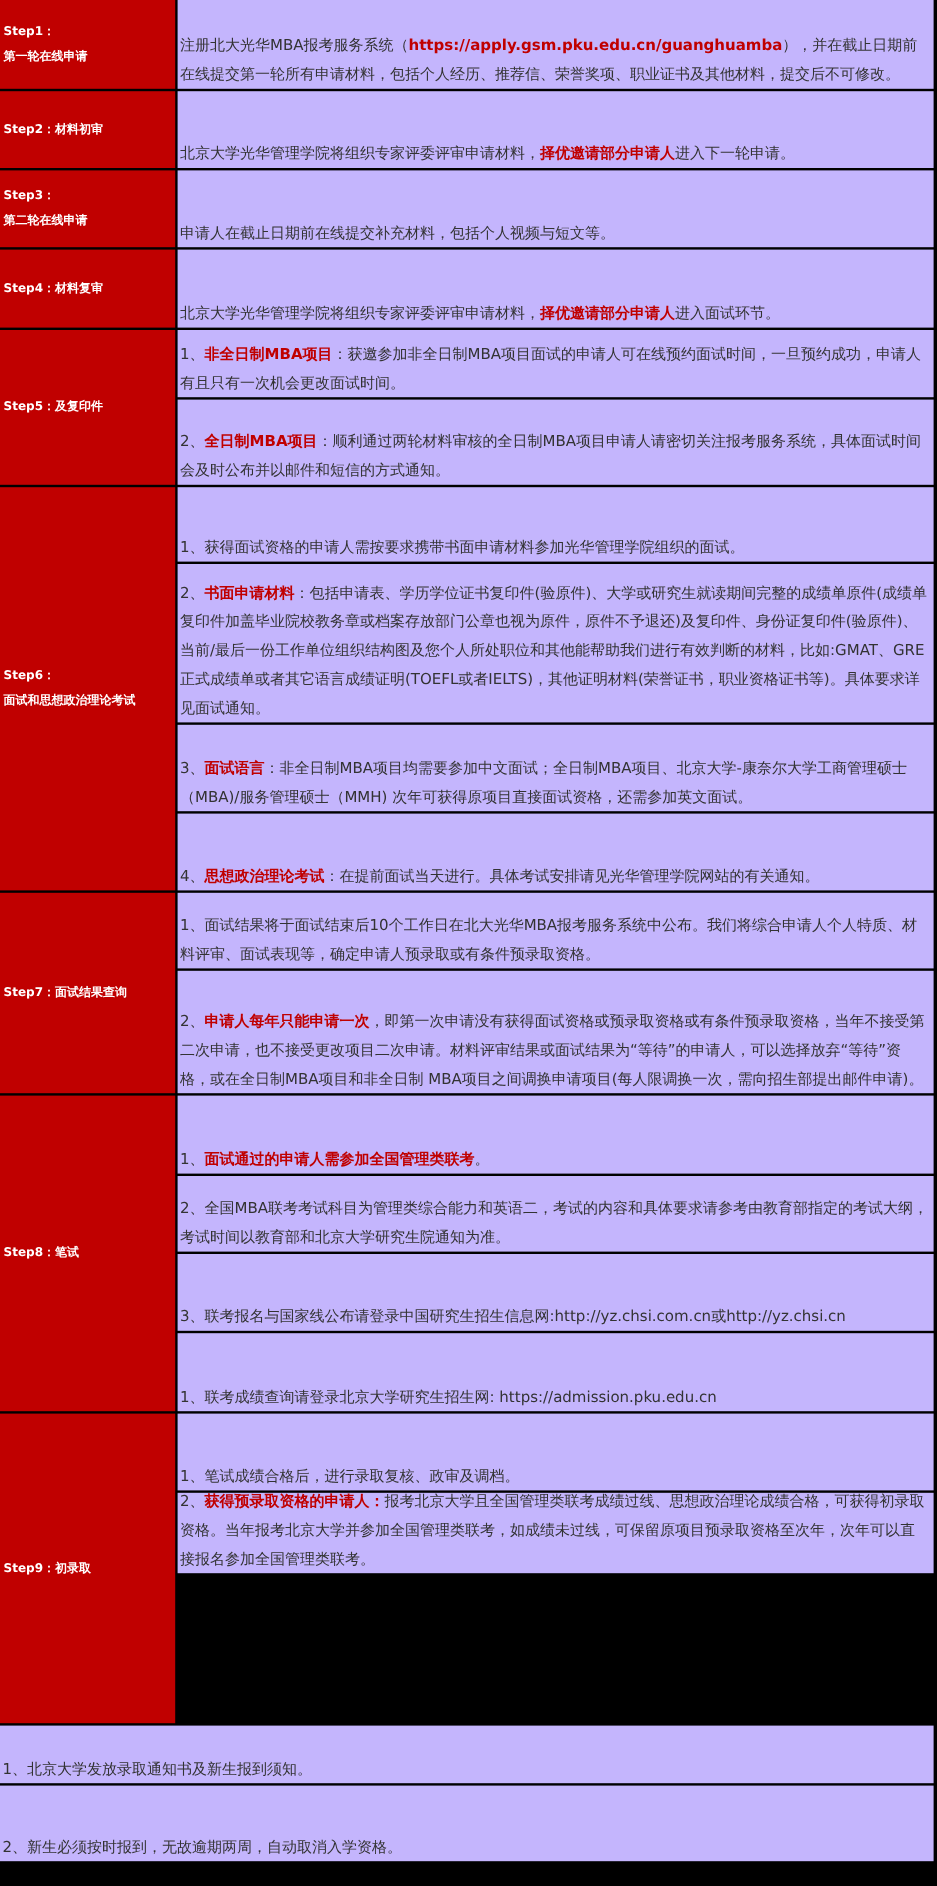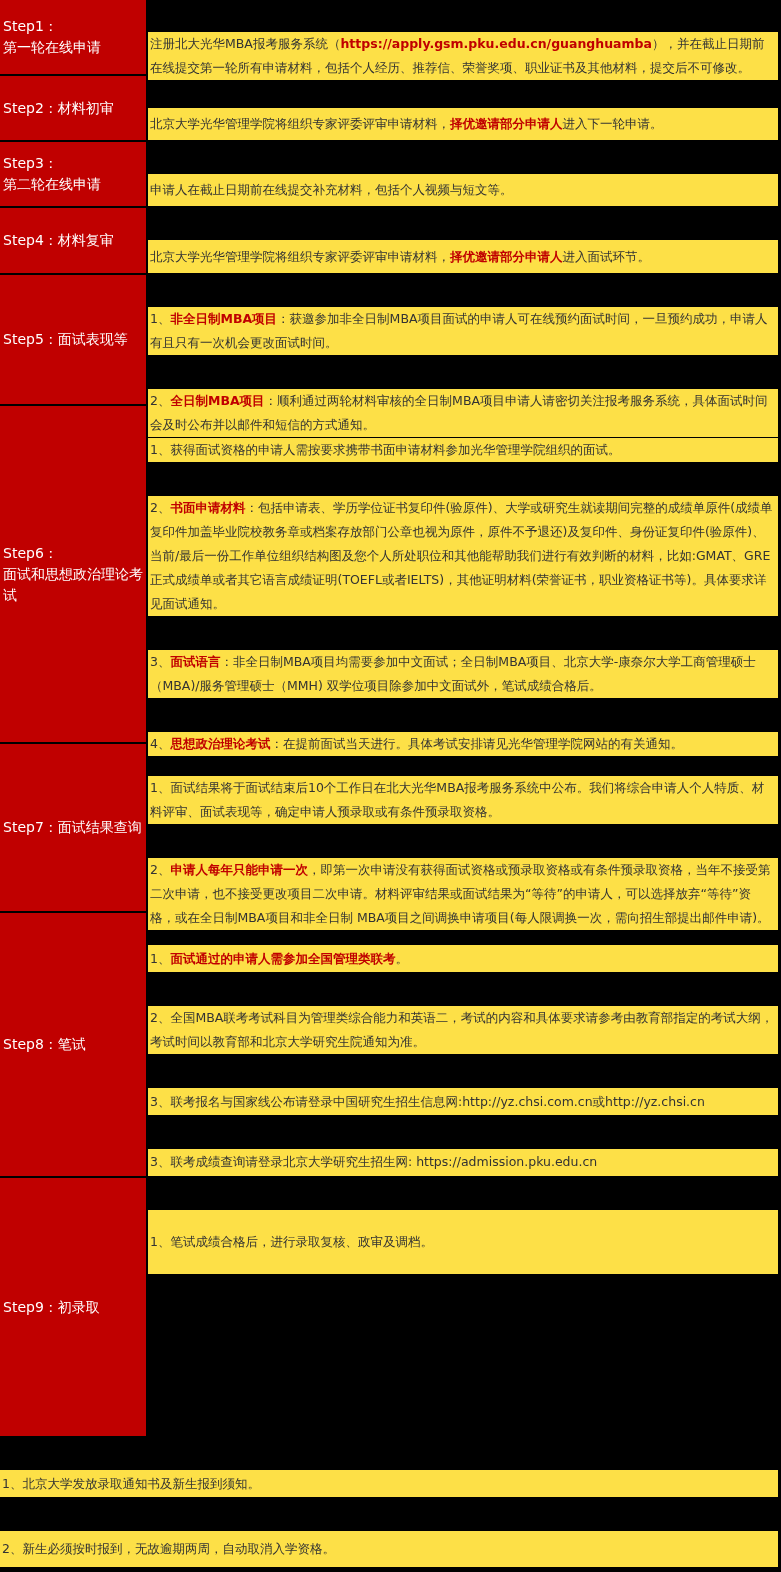--- a/index.html
+++ b/index.html
@@ -7,29 +7,29 @@
   .table {
     width:781px; height:1572px; box-sizing:border-box;
     background:#000000;
     padding:0 3px 5px 0;
     display:flex; flex-direction:column; gap:2px;
     font-family:"DejaVu Sans","Liberation Sans",sans-serif;
   }
   .row { display:flex; gap:2px; }
   .label {
     width:146px; flex:0 0 146px; background:#c00000; color:#ffffff;
-    font-weight:normal; font-size:14px; line-height:21px;
+    font-weight:bold; font-size:10px; line-height:21px;
     display:flex; flex-direction:column; justify-content:center;
     padding:0 3px; box-sizing:border-box;
   }
   .content { flex:1; display:flex; flex-direction:column; gap:2px; }
   .cell {
-    background:#fde047; display:flex; align-items:center;
+    background:#c4b5fd; display:flex; align-items:flex-end;
     padding:0 4px 0 2px; box-sizing:border-box;
-    color:#333333; font-size:12.5px; line-height:24px;margin-top:32px;
+    color:#333333; font-size:12.5px; line-height:24px;
   }
   .cell p { margin:0; }
   .hl { color:#c00000; font-weight:bold; }
 </style>
 </head>
 <body>
 
 <div class="table">
 
   <div class="row" style="height:74px">
@@ -81,21 +81,21 @@
       <div class="cell" style="height:65px">
           <p>
         <span>北京大学光华管理学院将组织专家评委评审申请材料，</span><span class="hl">择优邀请部分申请人</span><span>进入面试环节。</span>
       </p>
         </div>
     </div>
   </div>
 
   <div class="row" style="height:129px">
     <div class="label">
-      <span>Step5：面试表现等</span>
+      <span>Step5：及复印件</span>
     </div>
     <div class="content">
       <div class="cell" style="height:64px">
           <p>
         <span>1、</span><span class="hl">非全日制MBA项目</span><span>：获邀参加非全日制MBA项目面试的申请人可在线预约面试时间，一旦预约成功，申请人有且只有一次机会更改面试时间。</span>
       </p>
         </div>
       <div class="cell" style="height:81px">
           <p>
         <span>2、</span><span class="hl">全日制MBA项目</span><span>：顺利通过两轮材料审核的全日制MBA项目申请人请密切关注报考服务系统，具体面试时间会及时公布并以邮件和短信的方式通知。</span>
@@ -115,21 +115,21 @@
         <span>1、获得面试资格的申请人需按要求携带书面申请材料参加光华管理学院组织的面试。</span>
       </p>
         </div>
       <div class="cell" style="height:132px">
           <p>
         <span>2、</span><span class="hl">书面申请材料</span><span>：包括申请表、学历学位证书复印件(验原件)、大学或研究生就读期间完整的成绩单原件(成绩单复印件加盖毕业院校教务章或档案存放部门公章也视为原件，原件不予退还)及复印件、身份证复印件(验原件)、当前/最后一份工作单位组织结构图及您个人所处职位和其他能帮助我们进行有效判断的材料，比如:GMAT、GRE正式成绩单或者其它语言成绩证明(TOEFL或者IELTS)，其他证明材料(荣誉证书，职业资格证书等)。具体要求详见面试通知。</span>
       </p>
         </div>
       <div class="cell" style="height:72px">
           <p>
-        <span>3、</span><span class="hl">面试语言</span><span>：非全日制MBA项目均需要参加中文面试；全日制MBA项目、北京大学-康奈尔大学工商管理硕士（MBA)/服务管理硕士（MMH) 双学位项目除参加中文面试外，笔试成绩合格后。</span>
+        <span>3、</span><span class="hl">面试语言</span><span>：非全日制MBA项目均需要参加中文面试；全日制MBA项目、北京大学-康奈尔大学工商管理硕士（MBA)/服务管理硕士（MMH) 次年可获得原项目直接面试资格，还需参加英文面试。</span>
       </p>
         </div>
       <div class="cell" style="height:64px">
           <p>
         <span>4、</span><span class="hl">思想政治理论考试</span><span>：在提前面试当天进行。具体考试安排请见光华管理学院网站的有关通知。</span>
       </p>
         </div>
     </div>
   </div>
 
@@ -166,36 +166,41 @@
         <span>2、全国MBA联考考试科目为管理类综合能力和英语二，考试的内容和具体要求请参考由教育部指定的考试大纲，考试时间以教育部和北京大学研究生院通知为准。</span>
       </p>
         </div>
       <div class="cell" style="height:64px">
           <p>
         <span>3、联考报名与国家线公布请登录中国研究生招生信息网:http://yz.chsi.com.cn或http://yz.chsi.cn</span>
       </p>
         </div>
       <div class="cell" style="height:65px">
           <p>
-        <span>3、联考成绩查询请登录北京大学研究生招生网: https://admission.pku.edu.cn</span>
+        <span>1、联考成绩查询请登录北京大学研究生招生网: https://admission.pku.edu.cn</span>
       </p>
         </div>
     </div>
   </div>
 
   <div class="row" style="height:258px">
     <div class="label">
       <span>Step9：初录取</span>
     </div>
     <div class="content">
       <div class="cell" style="height:64px">
           <p>
         <span>1、笔试成绩合格后，进行录取复核、政审及调档。</span>
       </p>
         </div>
+      <div class="cell" style="height:67px">
+          <p>
+        <span>2、</span><span class="hl">获得预录取资格的申请人：</span><span>报考北京大学且全国管理类联考成绩过线、思想政治理论成绩合格，可获得初录取资格。当年报考北京大学并参加全国管理类联考，如成绩未过线，可保留原项目预录取资格至次年，次年可以直接报名参加全国管理类联考。</span>
+      </p>
+        </div>
     </div>
   </div>
 
   <div class="row" style="height:129px">
     <div class="content">
       <div class="cell" style="height:48px">
           <p>
         <span>1、北京大学发放录取通知书及新生报到须知。</span>
       </p>
         </div>

